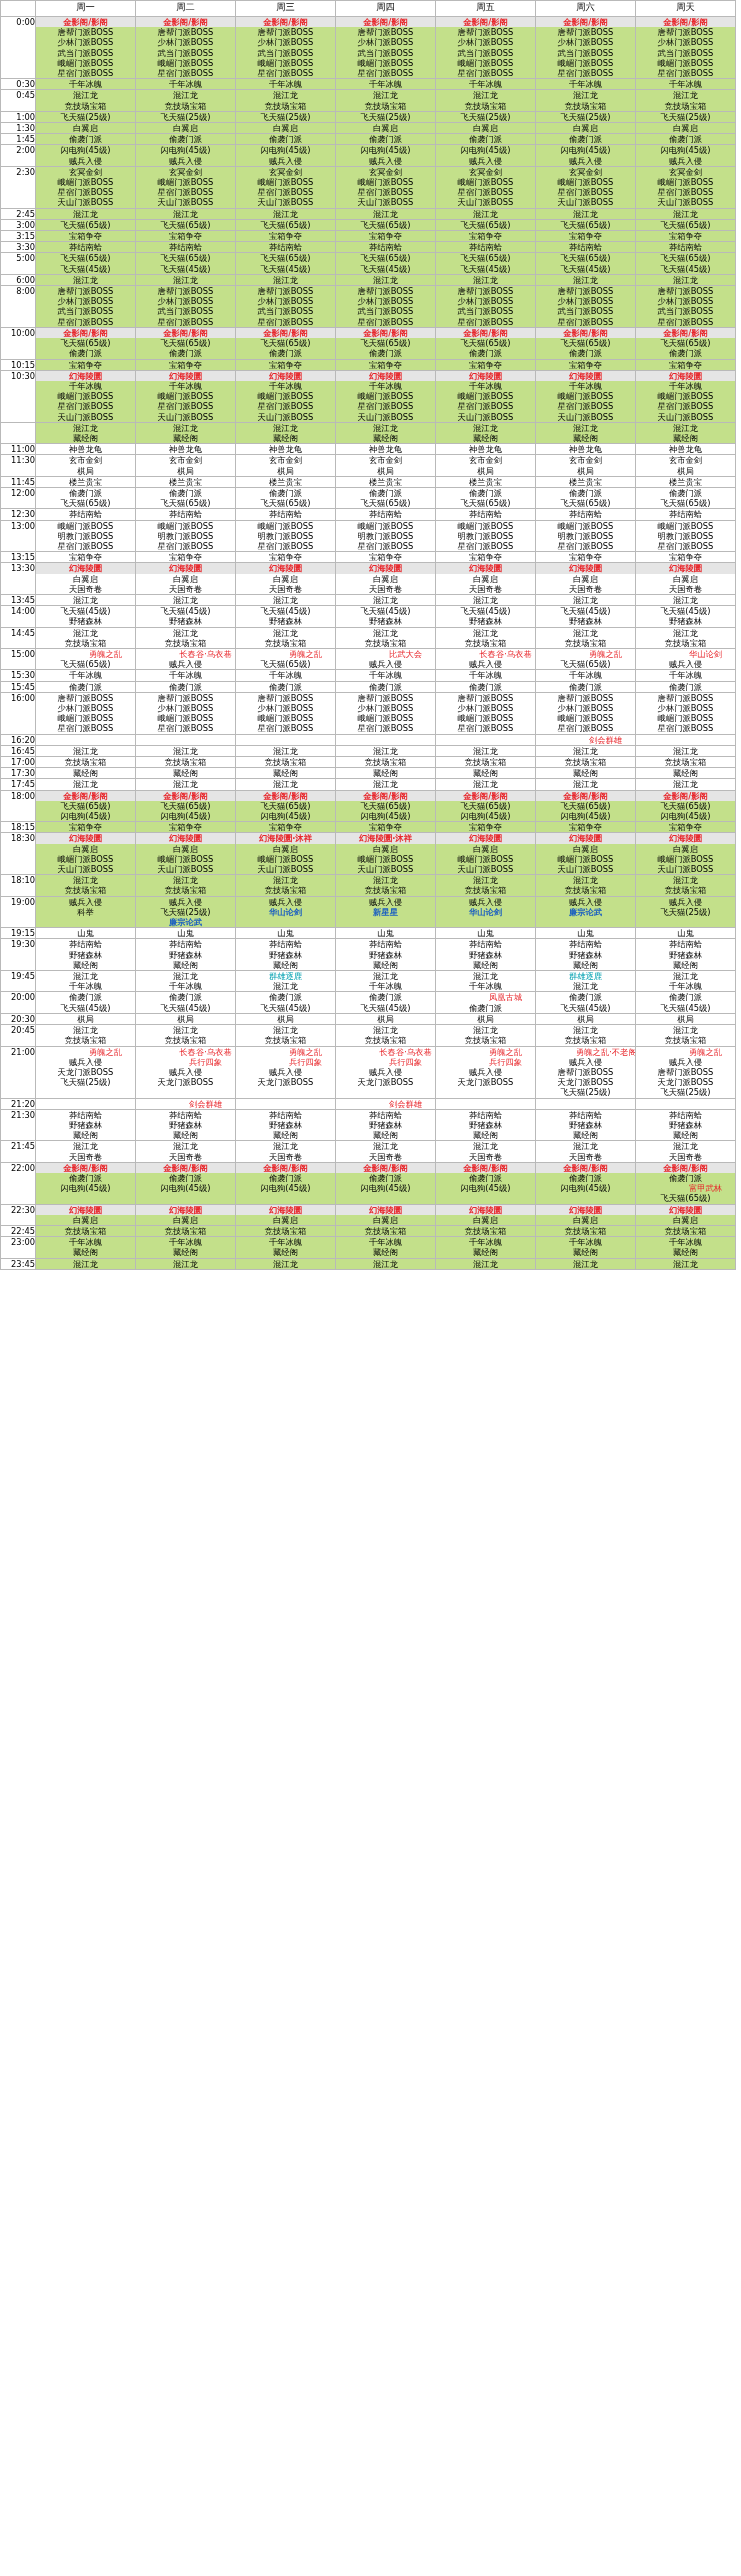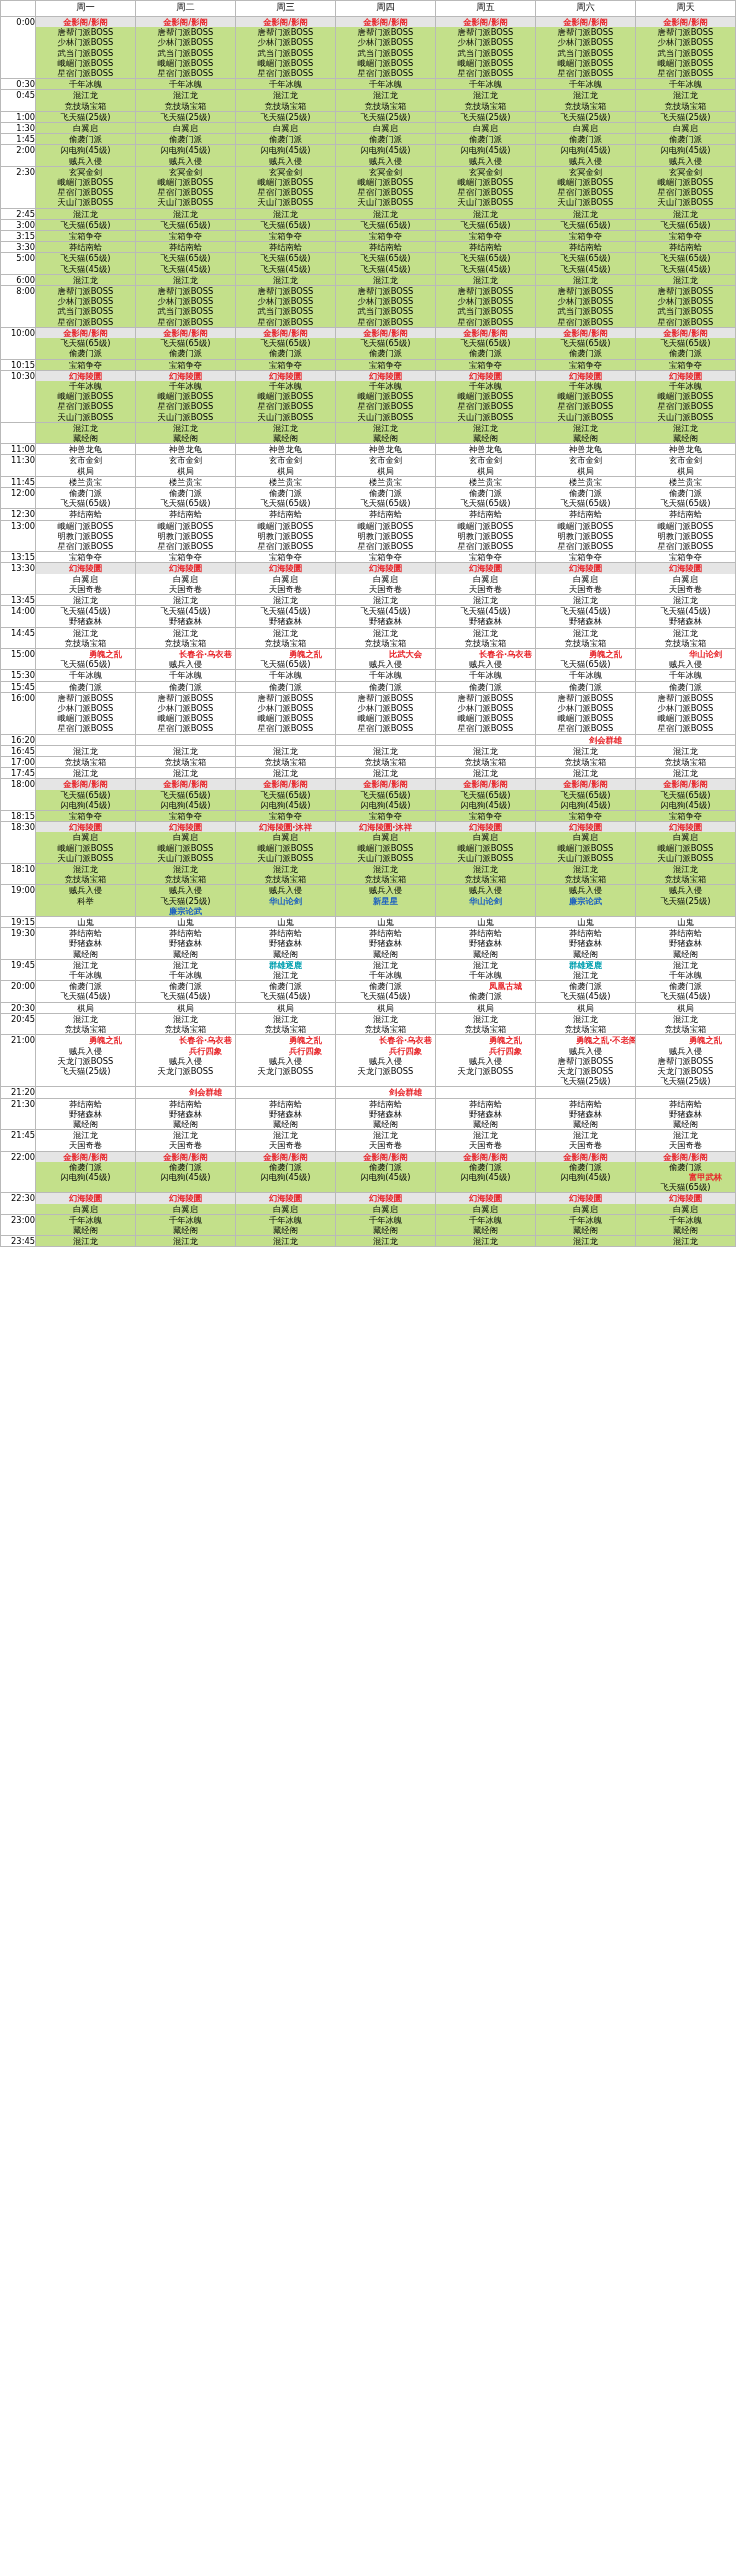--- a/index.html
+++ b/index.html
@@ -7,24 +7,24 @@
   #sheet{width:742px;position:relative;}
   table.schedule{border-collapse:collapse;width:615px;table-layout:fixed;}
   table.schedule col.timecol{width:35px;}
   table.schedule col.daycol{width:100px;}
   table.schedule th,table.schedule td{border:0.9px solid #b9b9b9;padding:0;vertical-align:top;}
   thead th{height:15px;font-size:9.3px;font-weight:normal;background:#ffffff;text-align:center;color:#000;}
   td.time{font-size:8.3px;text-align:right;padding-right:1.9px;vertical-align:bottom;color:#000;background:#ffffff;white-space:nowrap;}
   td.cell{background:#ffffff;}
   td.cell.green{background:#c3e08a;}
   .ev{font-size:8.3px;line-height:10.2px;text-align:center;color:#000;white-space:nowrap;overflow:hidden;}
-  .ev.red{color:#e8262b;font-weight:bold;margin-left:40px;}
+  .ev.red{color:#e8262b;font-weight:normal;margin-left:40px;}
   .ev.pink{background:#e5e5e5;color:#e8262b;font-weight:bold;}
   .ev.blue{color:#1b5fc1;font-weight:bold;}
-  .ev.cyan{color:#00a0b0;font-weight:bold;text-align:center;}
+  .ev.cyan{color:#00a0b0;font-weight:normal;text-align:center;}
   .ev.empty{height:10.2px;}
 </style>
 </head>
 <body>
 
 <div id="sheet">
   <table class="schedule">
     <colgroup>
       <col class="timecol">
       <col class="daycol">
@@ -1161,20 +1161,44 @@
             <div class="ev">竞技场宝箱</div>
           </td>
           <td class="cell">
             <div class="ev">竞技场宝箱</div>
           </td>
           <td class="cell">
             <div class="ev">竞技场宝箱</div>
           </td>
         </tr>
         <tr>
+          <td class="time">17:30</td>
+          <td class="cell">
+            <div class="ev">藏经阁</div>
+          </td>
+          <td class="cell">
+            <div class="ev">藏经阁</div>
+          </td>
+          <td class="cell">
+            <div class="ev">藏经阁</div>
+          </td>
+          <td class="cell">
+            <div class="ev">藏经阁</div>
+          </td>
+          <td class="cell">
+            <div class="ev">藏经阁</div>
+          </td>
+          <td class="cell">
+            <div class="ev">藏经阁</div>
+          </td>
+          <td class="cell">
+            <div class="ev">藏经阁</div>
+          </td>
+        </tr>
+        <tr>
           <td class="time">17:45</td>
           <td class="cell">
             <div class="ev">混江龙</div>
           </td>
           <td class="cell">
             <div class="ev">混江龙</div>
           </td>
           <td class="cell">
             <div class="ev">混江龙</div>
           </td>
@@ -1741,20 +1765,44 @@
             <div class="ev pink">幻海陵圜</div>
             <div class="ev">白翼启</div>
           </td>
           <td class="cell green">
             <div class="ev pink">幻海陵圜</div>
             <div class="ev">白翼启</div>
           </td>
           <td class="cell green">
             <div class="ev pink">幻海陵圜</div>
             <div class="ev">白翼启</div>
+          </td>
+        </tr>
+        <tr>
+          <td class="time">22:45</td>
+          <td class="cell green">
+            <div class="ev">竞技场宝箱</div>
+          </td>
+          <td class="cell green">
+            <div class="ev">竞技场宝箱</div>
+          </td>
+          <td class="cell green">
+            <div class="ev">竞技场宝箱</div>
+          </td>
+          <td class="cell green">
+            <div class="ev">竞技场宝箱</div>
+          </td>
+          <td class="cell green">
+            <div class="ev">竞技场宝箱</div>
+          </td>
+          <td class="cell green">
+            <div class="ev">竞技场宝箱</div>
+          </td>
+          <td class="cell green">
+            <div class="ev">竞技场宝箱</div>
           </td>
         </tr>
         <tr>
           <td class="time">23:00</td>
           <td class="cell green">
             <div class="ev">千年冰魄</div>
             <div class="ev">藏经阁</div>
           </td>
           <td class="cell green">
             <div class="ev">千年冰魄</div>

